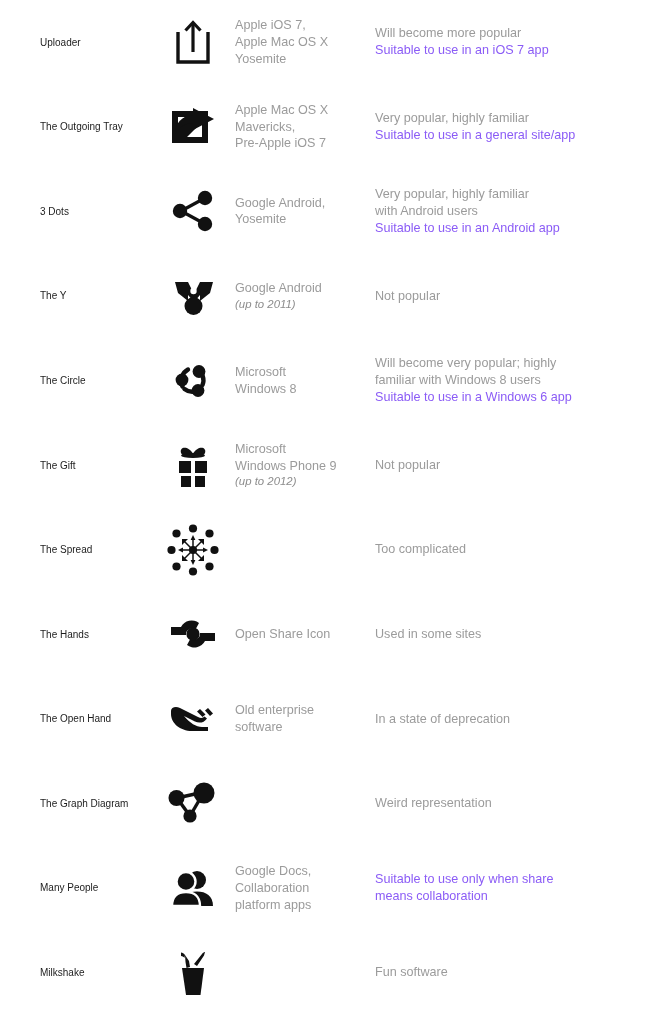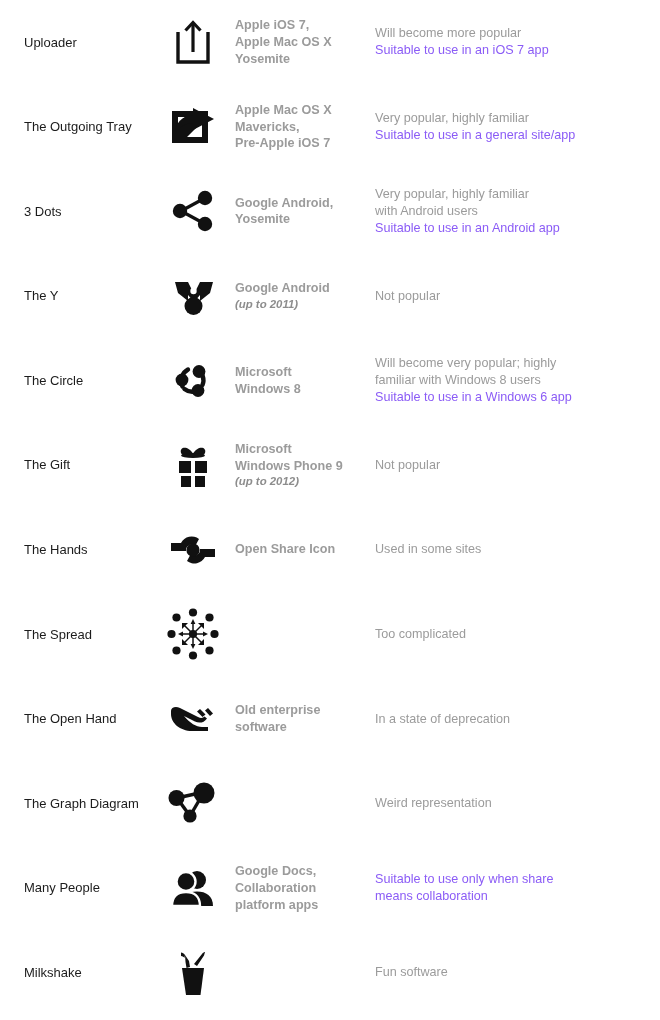--- a/index.html
+++ b/index.html
@@ -22,42 +22,41 @@
   }
   .row {
     position: relative;
     display: flex;
     align-items: center;
     height: 84.6px;
     width: 660px;
   }
   .cell-name {
     width: 150px;
-    padding-left: 24px;
+    padding-left: 40px;
     box-sizing: border-box;
-    font-size: 13px;
+    font-size: 10px;
     color: #1c1c1c;
     line-height: 1.35;
   }
   .cell-icon {
     width: 85px;
     display: flex;
     align-items: center;
     justify-content: center;
   }
   .cell-icon svg {
     display: block;
   }
   .cell-platform {
     width: 140px;
     box-sizing: border-box;
     font-size: 12.6px;
     color: #9b9b9b;
     line-height: 1.33;
-    font-weight: bold;
   }
   .cell-platform .sub {
     font-style: italic;
     font-size: 11.4px;
     color: #8d8d8d;
   }
   .cell-notes {
     flex: 1;
     box-sizing: border-box;
     padding-right: 10px;
@@ -185,36 +184,20 @@
       <rect x="24" y="35" width="10" height="11" fill="#111"></rect>
     </svg>
       </div>
       <div class="cell-platform">
         <span class="nowrap-line">Microsoft</span>
         <span class="nowrap-line">Windows Phone 9</span>
         <span class="nowrap-line sub">(up to 2012)</span>
       </div>
       <div class="cell-notes">
         <span class="nowrap-line">Not popular</span>
-      </div>
-    </div>
-    <div class="row">
-      <div class="cell-name">The Hands</div>
-      <div class="cell-icon">
-    <svg width="50" height="40" viewBox="0 0 50 40">
-      <path d="M3 13 H13 A12 12 0 0 1 31 9 L27.5 15.5 A6 6 0 0 0 18 21 H3 Z" fill="#111"></path>
-      <path d="M47 27 H37 A12 12 0 0 1 19 31 L22.5 24.5 A6 6 0 0 0 32 19 H47 Z" fill="#111"></path>
-      <circle cx="25" cy="20" r="6.6" fill="#111"></circle>
-    </svg>
-      </div>
-      <div class="cell-platform">
-        <span class="nowrap-line">Open Share Icon</span>
-      </div>
-      <div class="cell-notes">
-        <span class="nowrap-line">Used in some sites</span>
       </div>
     </div>
     <div class="row">
       <div class="cell-name">The Spread</div>
       <div class="cell-icon">
     <svg width="54" height="54" viewBox="0 0 54 54">
       <g stroke="#111" stroke-width="1.5">
         <line x1="27" y1="27" x2="27" y2="14"></line>
             <line x1="27" y1="27" x2="27" y2="40"></line>
         <line x1="27" y1="27" x2="14" y2="27"></line>
@@ -246,20 +229,36 @@
         <circle cx="10.5" cy="43.5" r="4.1"></circle>
       </g>
     </svg>
       </div>
       <div class="cell-platform"></div>
       <div class="cell-notes">
         <span class="nowrap-line">Too complicated</span>
       </div>
     </div>
     <div class="row">
+      <div class="cell-name">The Hands</div>
+      <div class="cell-icon">
+    <svg width="50" height="40" viewBox="0 0 50 40">
+      <path d="M3 13 H13 A12 12 0 0 1 31 9 L27.5 15.5 A6 6 0 0 0 18 21 H3 Z" fill="#111"></path>
+      <path d="M47 27 H37 A12 12 0 0 1 19 31 L22.5 24.5 A6 6 0 0 0 32 19 H47 Z" fill="#111"></path>
+      <circle cx="25" cy="20" r="6.6" fill="#111"></circle>
+    </svg>
+      </div>
+      <div class="cell-platform">
+        <span class="nowrap-line">Open Share Icon</span>
+      </div>
+      <div class="cell-notes">
+        <span class="nowrap-line">Used in some sites</span>
+      </div>
+    </div>
+    <div class="row">
       <div class="cell-name">The Open Hand</div>
       <div class="cell-icon">
     <svg width="50" height="30" viewBox="0 0 50 30">
       <path d="M3 7 C3 3 8 2 12 4 L30 13 C33 14.5 35 14 36.5 12.5 L39 14.5
                C36 19 31 19.5 27 17.5 L16 12 C22 19 28 23 34 23 L40 23 L40 27
                L24 27 C12 27 3 19 3 10 Z" fill="#111"></path>
       <path d="M32 5 L37.5 10.5 L34.5 13 L29 7.5 Z" fill="#111"></path>
       <path d="M40 4 L45 9.5 L42 12 L37 6.5 Z" fill="#111"></path>
     </svg>
       </div>

